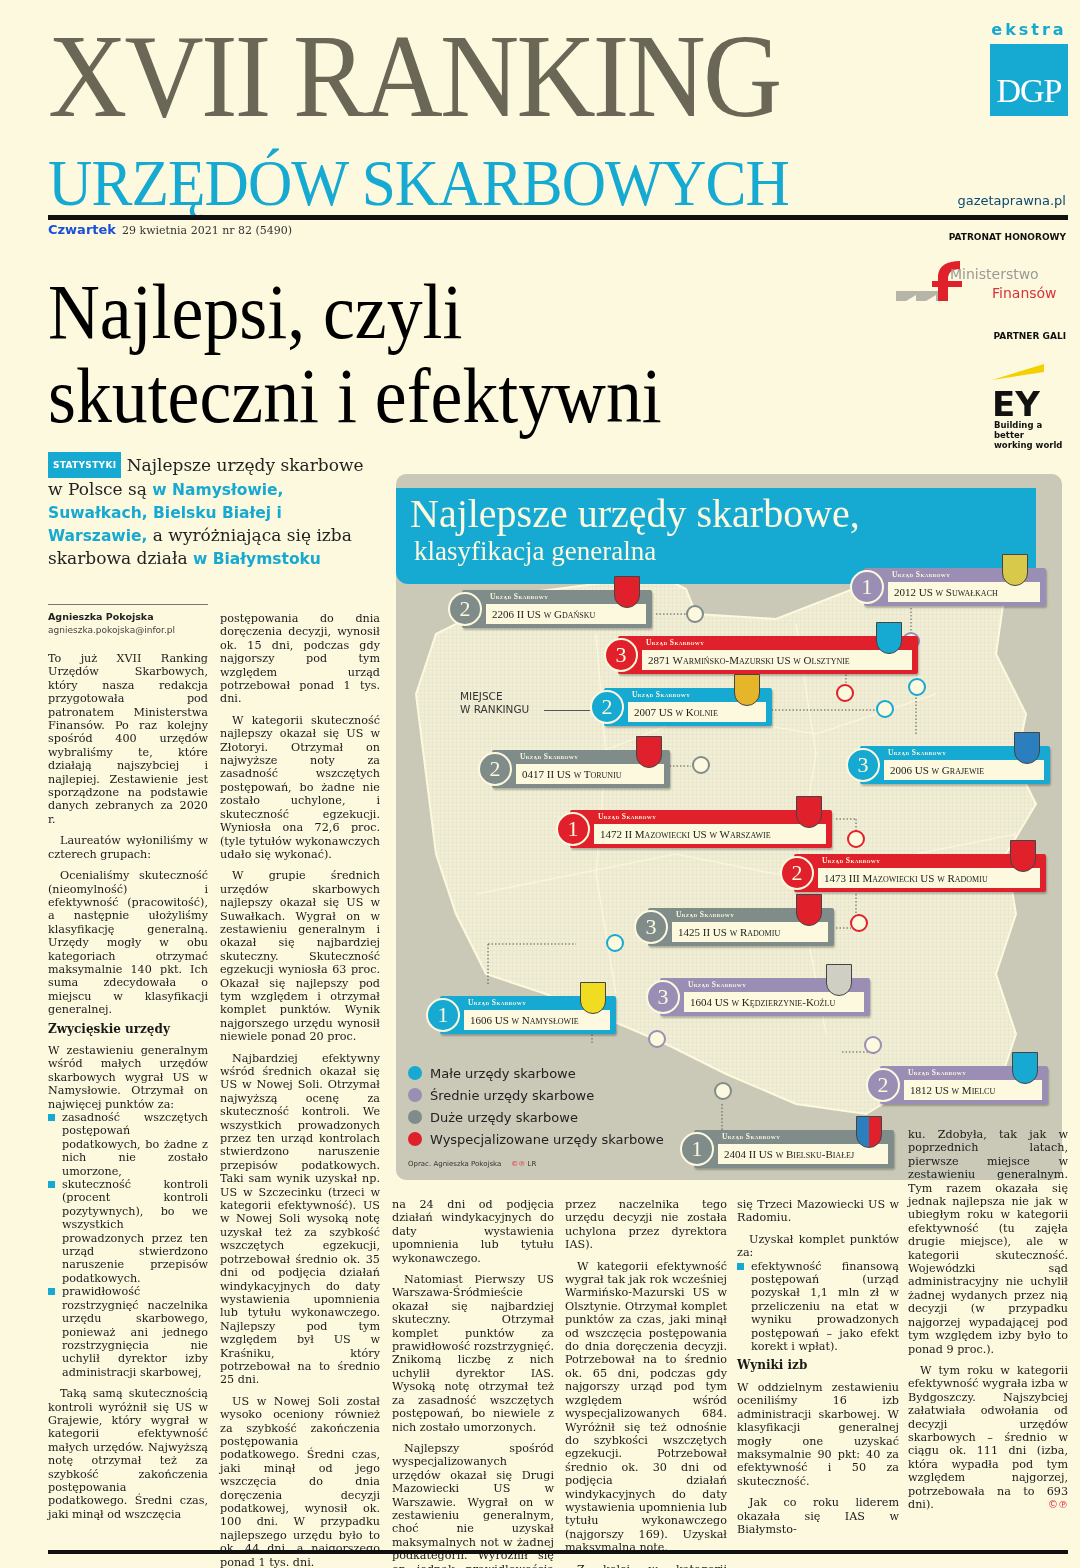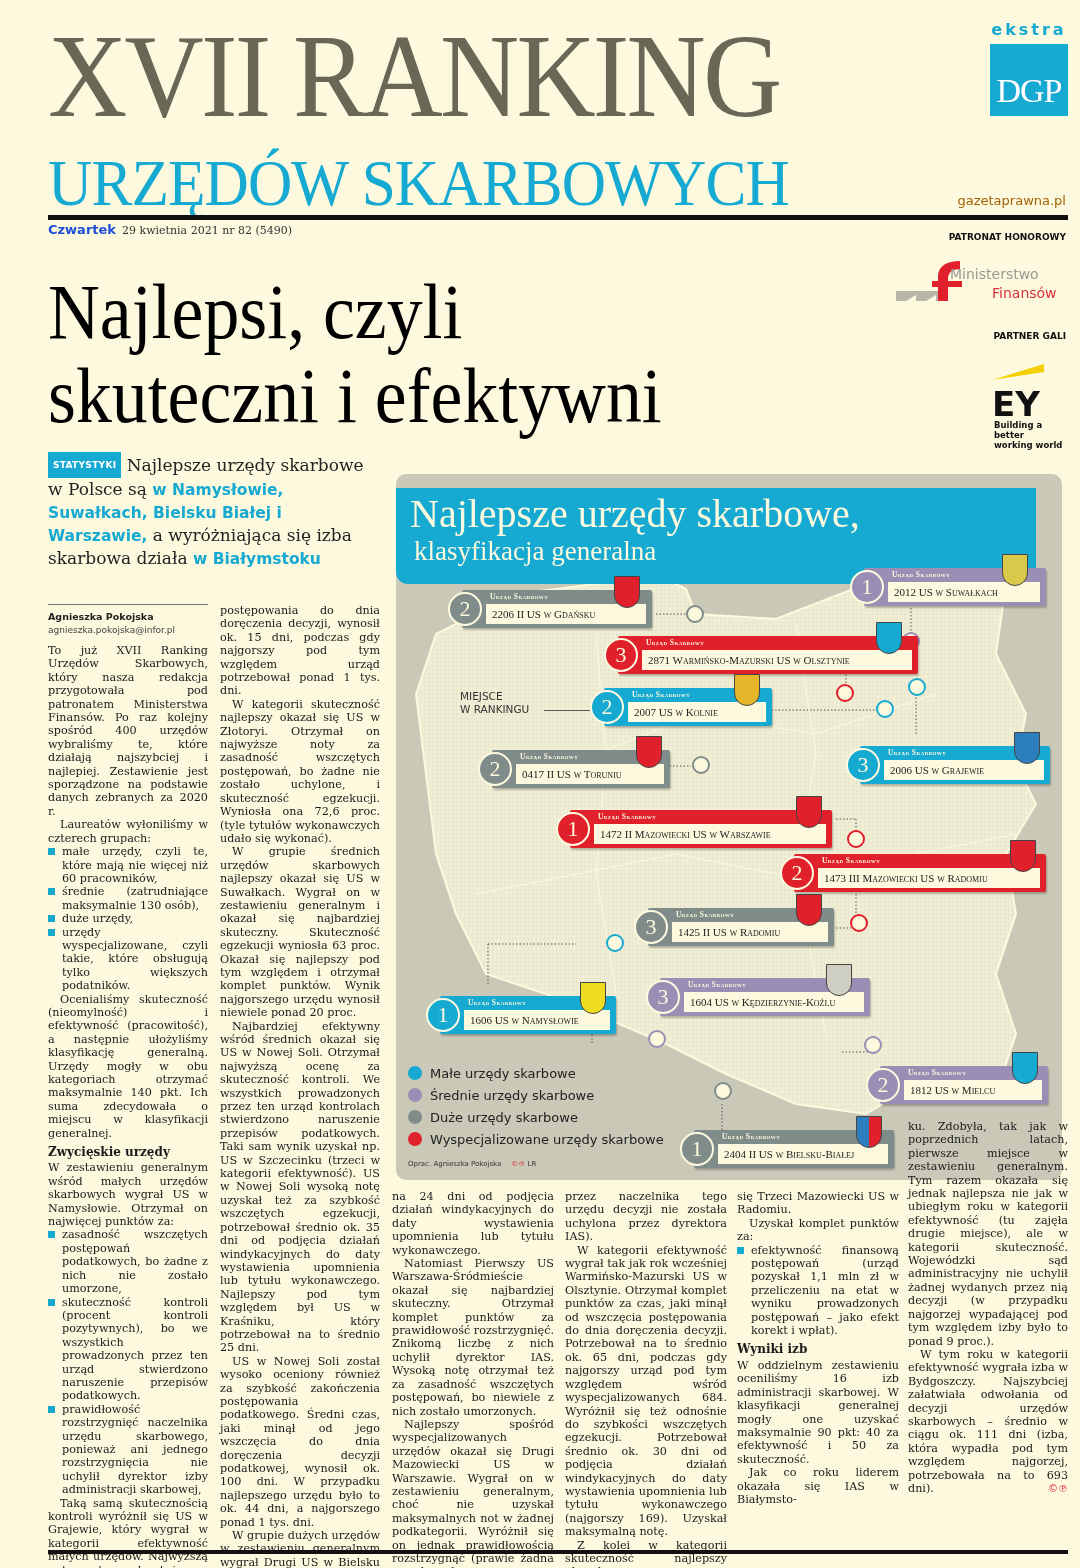--- a/index.html
+++ b/index.html
@@ -3,21 +3,21 @@
 <meta charset="utf-8">
 <style>
   * { box-sizing: border-box; margin: 0; padding: 0; }
   html, body { width: 1080px; height: 1568px; background: #fdf9de; overflow: hidden; }
   body { position: relative; font-family: "DejaVu Serif", serif; color: #1a1a1a; }
 
   .masthead-title { position: absolute; left: 48px; top: 18px; font-family: "Liberation Serif", serif; font-size: 118px; line-height: 118px; color: #6a6757; letter-spacing: -3px; transform: scaleX(0.93); transform-origin: left; white-space: nowrap; }
   .masthead-sub { position: absolute; left: 48px; top: 150px; font-family: "Liberation Serif", serif; font-size: 66px; line-height: 66px; color: #16a9d2; white-space: nowrap; transform: scaleX(0.93); transform-origin: left; letter-spacing: -1px; }
   .logo-ekstra { position: absolute; left: 990px; top: 20px; width: 78px; text-align: center; font-family: "DejaVu Sans", sans-serif; font-weight: bold; font-size: 16px; letter-spacing: 3px; color: #16a9d2; }
   .logo-dgp { position: absolute; left: 990px; top: 44px; width: 78px; height: 72px; background: #16a9d2; color: #fff; font-family: "Liberation Serif", serif; font-size: 34px; display: flex; align-items: flex-end; justify-content: center; padding-bottom: 6px; letter-spacing: -1px; }
-  .site-url { position: absolute; right: 14px; top: 193px; font-family: "DejaVu Sans", sans-serif; font-size: 13px; color: #a16207; }
+  .site-url { position: absolute; right: 14px; top: 193px; font-family: "DejaVu Sans", sans-serif; font-size: 13px; color: #0c4a6e; }
   .rule-top { position: absolute; left: 48px; right: 12px; top: 215px; height: 5px; background: #111; }
   .dateline { position: absolute; left: 48px; top: 222px; font-size: 11px; color: #333; white-space: nowrap; }
   .dateline .day { font-family: "DejaVu Sans", sans-serif; font-weight: bold; font-size: 13px; color: #1d4ed8; margin-right: 6px; }
   .patron-label { position: absolute; right: 14px; top: 232px; font-family: "DejaVu Sans", sans-serif; font-weight: bold; font-size: 9px; color: #111; }
   .partner-label { position: absolute; right: 14px; top: 331px; font-family: "DejaVu Sans", sans-serif; font-weight: bold; font-size: 9px; color: #111; }
 
   .mf-logo { position: absolute; left: 896px; top: 255px; width: 180px; height: 60px; }
   .mf-text1 { position: absolute; left: 950px; top: 266px; font-family: "DejaVu Sans", sans-serif; font-size: 14px; color: #9a9a94; }
   .mf-text2 { position: absolute; left: 966px; top: 285px; font-family: "DejaVu Sans", sans-serif; font-size: 14px; color: #d6323a; margin-left: 26px; }
   .ey-logo { position: absolute; left: 992px; top: 360px; width: 80px; height: 60px; }
@@ -27,21 +27,21 @@
 
   .lead { position: absolute; left: 48px; top: 452px; width: 330px; font-size: 17px; line-height: 22px; color: #222; }
   .lead .tag { display: inline-block; background: #16a9d2; color: #fff; font-family: "DejaVu Sans", sans-serif; font-weight: bold; font-size: 9px; padding: 2px 5px; vertical-align: 3px; letter-spacing: 0.3px; }
   .lead .hl { color: #16a9d2; font-family: "DejaVu Sans", sans-serif; font-weight: bold; font-size: 15.5px; }
 
   .byline-rule { position: absolute; left: 48px; top: 604px; width: 160px; height: 1px; background: #777; }
   .byline-name { position: absolute; left: 48px; top: 611px; font-family: "DejaVu Sans", sans-serif; font-weight: bold; font-size: 9.5px; color: #222; }
   .byline-mail { position: absolute; left: 48px; top: 625px; font-family: "DejaVu Sans", sans-serif; font-size: 9px; color: #444; }
 
   .col { position: absolute; font-size: 11.2px; line-height: 13.4px; color: #1a1a1a; text-align: justify; hyphens: manual; }
-  .col p { text-indent: 12px; }
+  .col p { text-indent: 12px; margin-top: 8px; }
   .col p.noind { text-indent: 0; }
   .col h3 { font-family: "DejaVu Serif", serif; font-weight: bold; font-size: 12px; margin: 6px 0 2px; }
   .col ul { list-style: none; }
   .col li { position: relative; padding-left: 14px; }
   .col li::before { content: ""; position: absolute; left: 0; top: 3px; width: 7px; height: 7px; background: #16a9d2; }
   .copy-mark { color: #e0303a; font-family: "DejaVu Sans", sans-serif; font-size: 10px; float: right; }
 
   .bottom-rule { position: absolute; left: 48px; right: 12px; top: 1550px; height: 4px; background: #111; }
 
   
@@ -113,26 +113,20 @@
   <span class="tag">STATYSTYKI</span><span> Najlepsze urzędy skarbowe w Polsce są </span><span class="hl">w Namysłowie, Suwałkach, Bielsku Białej i Warszawie,</span><span> a wyróżniająca się izba skarbowa działa </span><span class="hl">w Białymstoku</span>
 </div>
 
 <div class="byline-rule"></div>
 <div class="byline-name">Agnieszka Pokojska</div>
 <div class="byline-mail">agnieszka.pokojska@infor.pl</div>
 
 <div class="col" style="left:48px; top:644px; width:160px;">
   <p class="noind">To już XVII Ranking Urzędów Skarbowych, który nasza redakcja przygotowała pod patronatem Ministerstwa Finansów. Po raz kolejny spośród 400 urzędów wybraliśmy te, które działają najszybciej i najlepiej. Zestawienie jest sporządzone na podstawie danych zebranych za 2020 r.</p>
   <p>Laureatów wyłoniliśmy w czterech grupach:</p>
-  <ul>
-    <li>małe urzędy, czyli te, które mają nie więcej niż 60 pracowników,</li>
-    <li>średnie (zatrudniające maksymalnie 130 osób),</li>
-    <li>duże urzędy,</li>
-    <li>urzędy wyspecjalizowane, czyli takie, które obsługują tylko większych podatników.</li>
-  </ul>
   <p>Ocenialiśmy skuteczność (nieomylność) i efektywność (pracowitość), a następnie ułożyliśmy klasyfikację generalną. Urzędy mogły w obu kategoriach otrzymać maksymalnie 140 pkt. Ich suma zdecydowała o miejscu w klasyfikacji generalnej.</p>
   <h3>Zwycięskie urzędy</h3>
   <p class="noind">W zestawieniu generalnym wśród małych urzędów skarbowych wygrał US w Namysłowie. Otrzymał on najwięcej punktów za:</p>
   <ul>
     <li>zasadność wszczętych postępowań podatkowych, bo żadne z nich nie zostało umorzone,</li>
     <li>skuteczność kontroli (procent kontroli pozytywnych), bo we wszystkich prowadzonych przez ten urząd stwierdzono naruszenie przepisów podatkowych.</li>
     <li>prawidłowość rozstrzygnięć naczelnika urzędu skarbowego, ponieważ ani jednego rozstrzygnięcia nie uchylił dyrektor izby administracji skarbowej,</li>
   </ul>
   <p>Taką samą skutecznością kontroli wyróżnił się US w Grajewie, który wygrał w kategorii efektywność małych urzędów. Najwyższą notę otrzymał też za szybkość zakończenia postępowania podatkowego. Średni czas, jaki minął od wszczęcia</p>
 </div>

